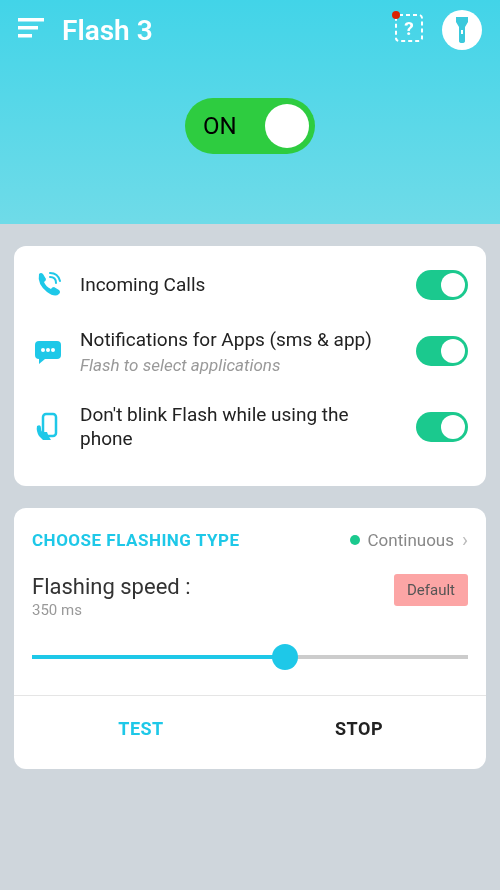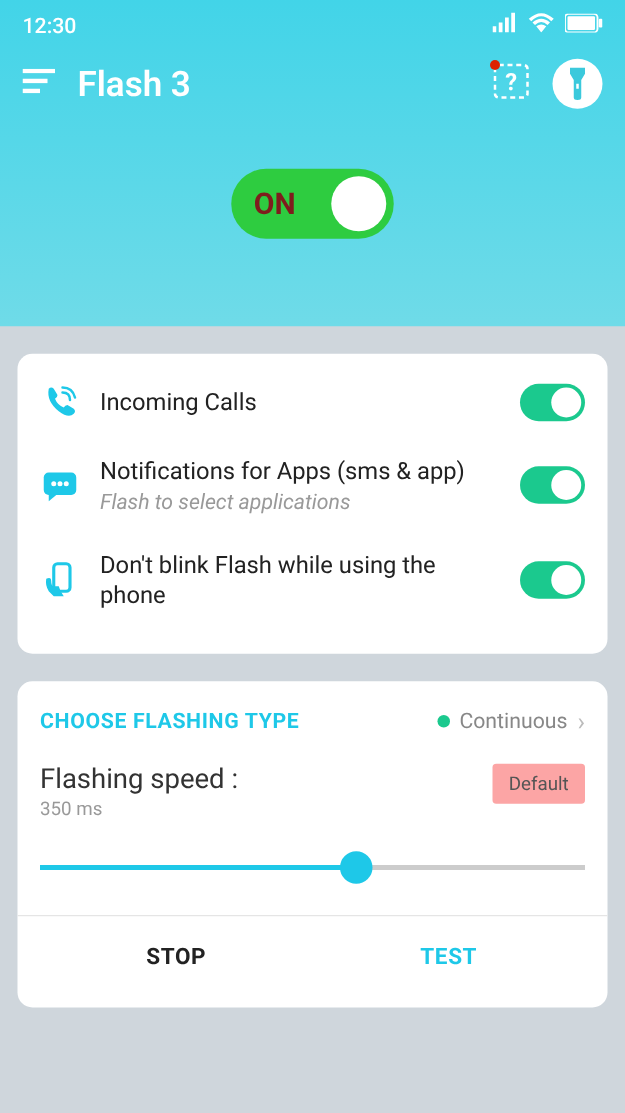--- a/index.html
+++ b/index.html
@@ -8,21 +8,21 @@
 .status-bar { display: flex; justify-content: space-between; align-items: center; padding: 10px 18px 6px; color: #fff; font-size: 17px; font-weight: 500; }
 .status-right { display: flex; gap: 8px; align-items: center; }
 .app-bar { display: flex; align-items: center; padding: 10px 18px 18px; }
 .menu-icon { margin-right: 18px; }
 .app-title { color: #fff; font-size: 28px; font-weight: 600; flex: 1; }
 .help-icon-wrap { position: relative; margin-right: 18px; }
 .help-dot { position: absolute; top: -2px; left: -2px; width: 8px; height: 8px; background: #d20; border-radius: 50%; }
 .torch-wrap { width: 40px; height: 40px; background: #fff; border-radius: 50%; display: flex; align-items: center; justify-content: center; }
 .main-toggle { display: flex; justify-content: center; padding: 30px 0 70px; }
 .big-toggle { width: 130px; height: 56px; background: #2ecc40; border-radius: 30px; display: flex; align-items: center; justify-content: space-between; padding: 4px 6px 4px 18px; cursor: pointer; }
-.big-toggle-label { color: #7f1d1d; font-size: 24px; font-weight: 700; }
+.big-toggle-label { color: #000000; font-size: 24px; font-weight: 400; }
 .big-toggle-knob { width: 44px; height: 44px; background: #fff; border-radius: 50%; }
 .content { padding: 22px 14px 0; }
 .card { background: #fff; border-radius: 12px; padding: 20px 18px; margin-bottom: 22px; }
 .row { display: flex; align-items: center; gap: 16px; padding: 14px 0; }
 .row:first-child { padding-top: 4px; }
 .row-icon { width: 32px; flex-shrink: 0; display: flex; align-items: center; justify-content: center; }
 .row-text { flex: 1; }
 .row-label { font-size: 19px; color: #222; line-height: 1.3; }
 .row-sub { font-size: 17px; color: #999; font-style: italic; margin-top: 2px; }
 .small-toggle { width: 52px; height: 30px; background: #1bc98e; border-radius: 15px; position: relative; flex-shrink: 0; cursor: pointer; }
@@ -43,39 +43,20 @@
 .divider { height: 1px; background: #e5e5e5; margin: 18px -18px 0; }
 .btn-row { display: flex; }
 .btn { flex: 1; text-align: center; padding: 22px 0 10px; font-size: 18px; font-weight: 700; cursor: pointer; letter-spacing: 0.5px; }
 .btn-test { color: #1ec8e8; }
 .btn-stop { color: #222; }
 </style>
 </head>
 <body>
 
 <div class="header">
-  <div class="status-bar">
-    <span>12:30</span>
-    <div class="status-right">
-      <span><svg width="20" height="16" viewBox="0 0 20 16">
-            <rect x="0" y="11" width="3" height="5" fill="#fff"></rect>
-            <rect x="5" y="8" width="3" height="8" fill="#fff"></rect>
-            <rect x="10" y="4" width="3" height="12" fill="#fff"></rect>
-            <rect x="15" y="0" width="3" height="16" fill="#fff"></rect>
-          </svg></span>
-      <span><svg width="22" height="16" viewBox="0 0 22 16">
-            <path d="M11 16 L7 11 Q11 8 15 11 Z M4 8 Q11 2 18 8 L16 10 Q11 5 6 10 Z M1 5 Q11 -4 21 5 L19 7 Q11 -1 3 7 Z" fill="#fff"></path>
-          </svg></span>
-      <span><svg width="30" height="15" viewBox="0 0 30 15">
-            <rect x="0" y="0" width="26" height="15" rx="3" fill="none" stroke="#fff" stroke-width="1.5"></rect>
-            <rect x="2" y="2" width="22" height="11" rx="1" fill="#fff"></rect>
-            <rect x="27" y="4" width="3" height="7" rx="1" fill="#fff"></rect>
-          </svg></span>
-    </div>
-  </div>
   <div class="app-bar">
     <span class="menu-icon"><svg width="26" height="20" viewBox="0 0 26 20">
           <rect y="0" width="26" height="3.5" fill="#fff"></rect>
           <rect y="8" width="20" height="3.5" fill="#fff"></rect>
           <rect y="16" width="14" height="3.5" fill="#fff"></rect>
         </svg></span>
     <span class="app-title">Flash 3</span>
     <span class="help-icon-wrap">
       <span class="help-dot"></span>
       <svg width="30" height="30" viewBox="0 0 30 30">
@@ -158,17 +139,17 @@
       </div>
       <button class="default-btn">Default</button>
     </div>
     <div class="slider-wrap">
       <div class="slider-track"></div>
       <div class="slider-fill"></div>
       <div class="slider-thumb"></div>
     </div>
     <div class="divider"></div>
     <div class="btn-row">
+      <div class="btn btn-test">TEST</div>
       <div class="btn btn-stop">STOP</div>
-      <div class="btn btn-test">TEST</div>
     </div>
   </div>
 </div>
 
 </body></html>

